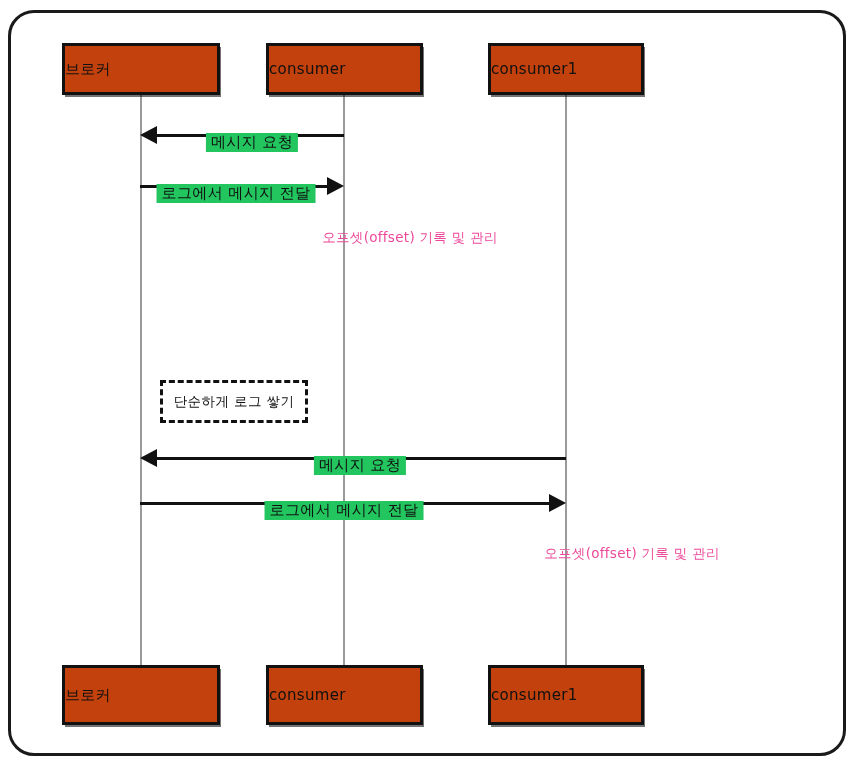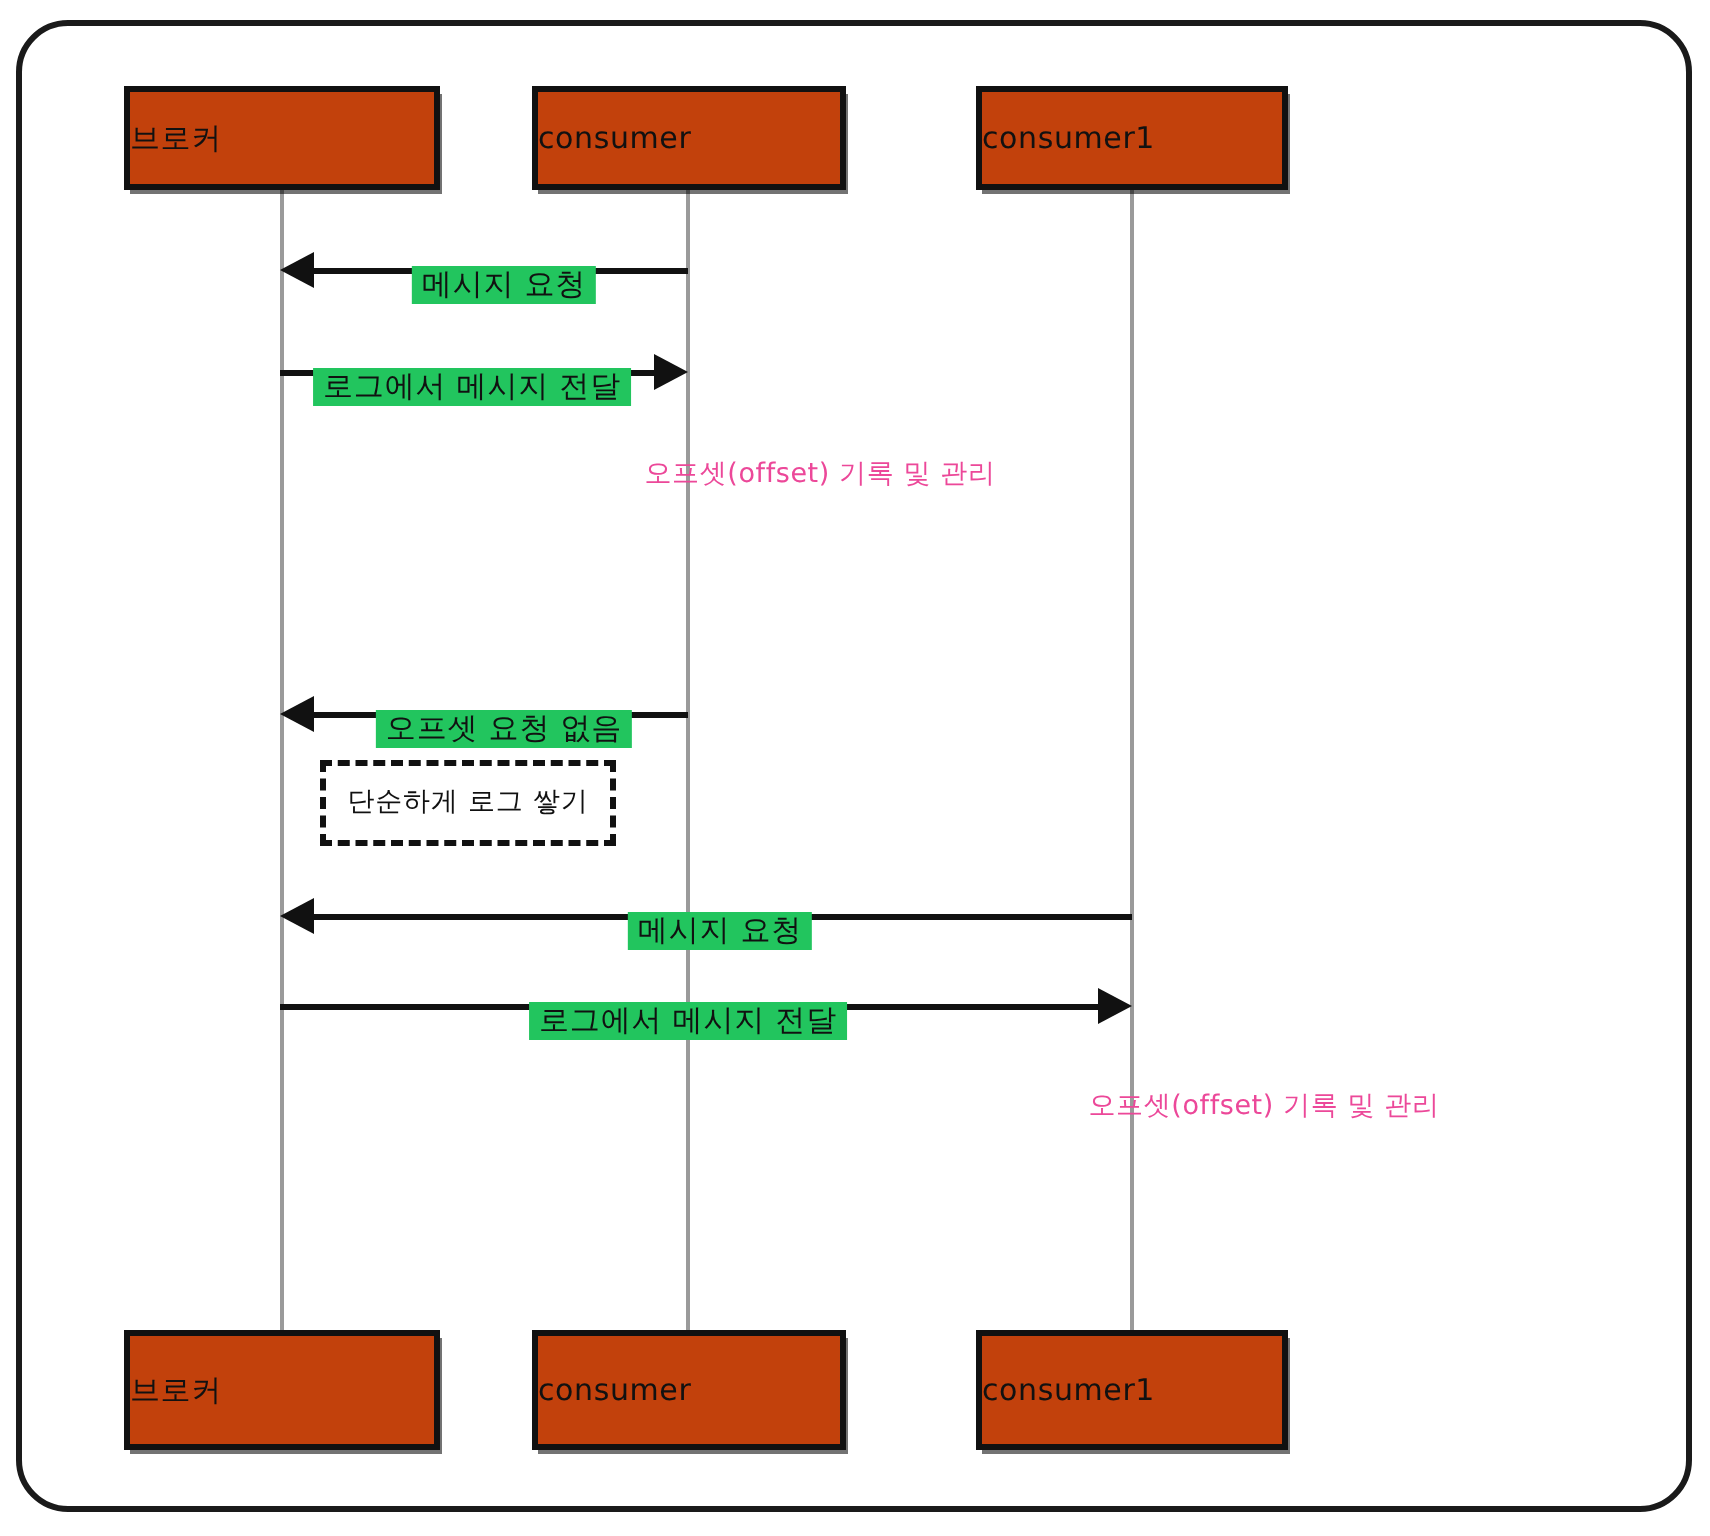--- a/index.html
+++ b/index.html
@@ -68,25 +68,20 @@
     <div class="ln" style="left:0px;width:189px;"></div>
     <div class="head right" style="left:187px;"></div>
     <div class="lbl" style="left:96px;">로그에서 메시지 전달</div>
   </div>
 
   <div class="selflbl" style="left:410px;top:228px;width:210px;">
     <span>오프셋(offset) 기록 및 관리</span>
   </div>
 
 
-  <div class="msg" style="left:140px;top:346px;width:204px;">
-    <div class="ln" style="left:15px;width:189px;"></div>
-    <div class="head left" style="left:0px;"></div>
-    <div class="lbl" style="left:112px;">오프셋 요청 없음</div>
-  </div>
 
   <div class="note" style="left:160px;top:380px;width:148px;height:43px;">
     <span>단순하게 로그 쌓기</span>
   </div>
 
   <div class="msg" style="left:140px;top:447px;width:426px;">
     <div class="ln" style="left:15px;width:411px;"></div>
     <div class="head left" style="left:0px;"></div>
     <div class="lbl" style="left:220px;">메시지 요청</div>
   </div>

